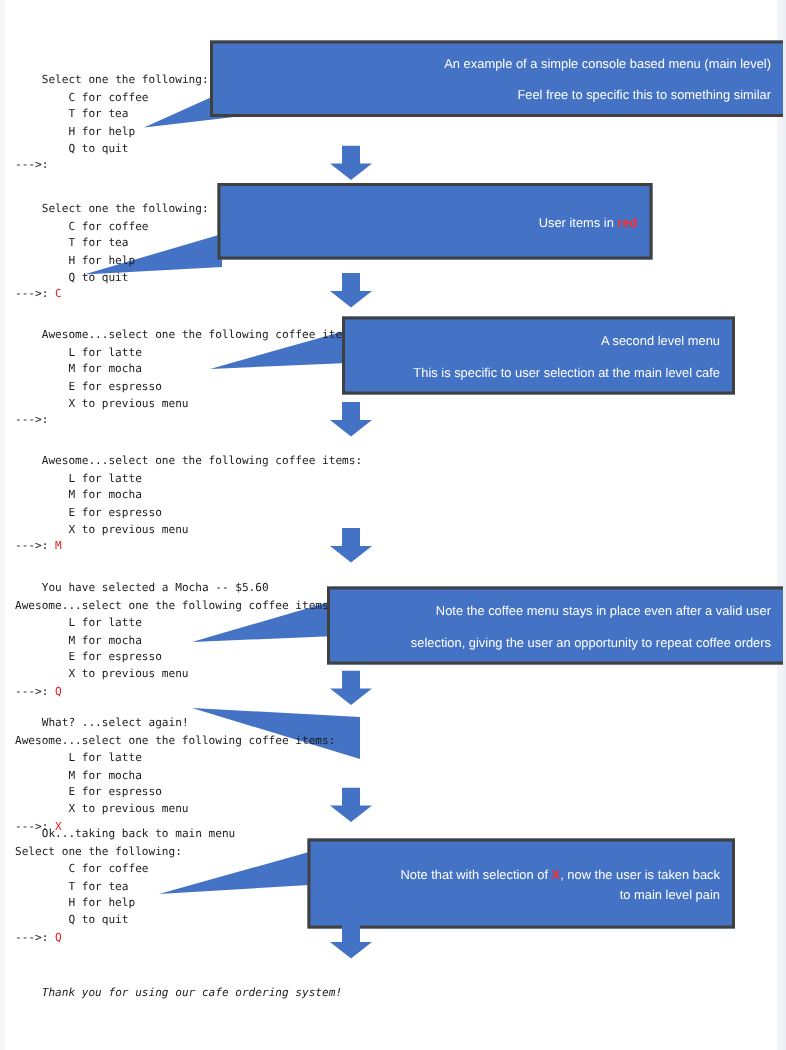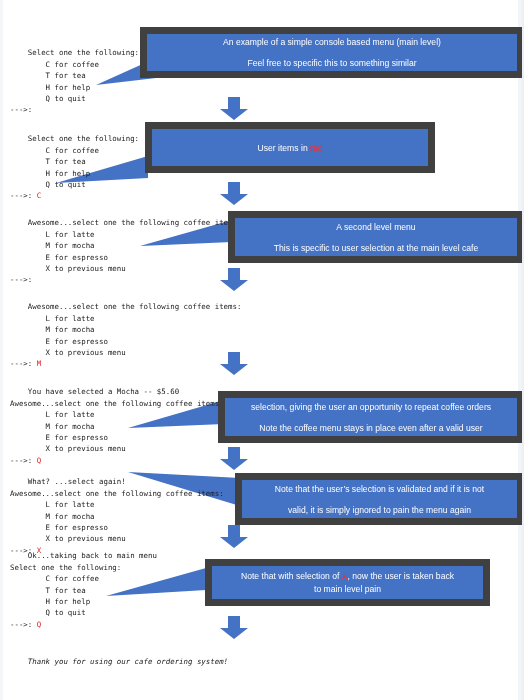--- a/index.html
+++ b/index.html
@@ -46,46 +46,46 @@
     z-index: 3;
   }
   .console .red {
     color: #e02020;
   }
 
   
   .callout {
     position: absolute;
     background: #4472C4;
-    border: 7px solid #404040;
+    border: 2px solid #404040;
     box-sizing: border-box;
     color: #ffffff;
     display: flex;
     flex-direction: column;
-    align-items: center;
+    align-items: flex-end;
     justify-content: center;
     text-align: center;
     font-family: "Liberation Sans", sans-serif;
     font-size: 8.6px;
     line-height: 12px;
     z-index: 4;
   }
   .callout .line {
     display: block;
     padding: 0 8px;
   }
   .callout .line + .line {
     margin-top: 9px;
   }
   .callout .line.tight + .line.tight {
     margin-top: 1px;
   }
   .callout .red {
     color: #ff2a2a;
-    font-weight: normal;
+    font-weight: bold;
   }
 
   
   .tail {
     position: absolute;
     z-index: 2;
     overflow: visible;
   }
   .tail svg { display: block; overflow: visible; }
 
@@ -162,21 +162,21 @@
         X to previous menu
 ---&gt;:</span>
   </div>
 
   <div class="tail" style="left:140px; top:218px;">
     <svg width="92" height="32" viewBox="0 0 92 32">
       <polygon points="0,28 92,2 92,24" fill="#4472C4"></polygon>
     </svg>
   </div>
 
-  <div class="callout" style="left:228px; top:211px; width:296px; height:52px;">
+  <div class="callout" style="left:228px; top:211px; width:262px; height:52px;">
     <span class="line">A second level menu</span>
     <span class="line">This is specific to user selection at the main level cafe</span>
   </div>
 
   <div class="arrow" style="left:219px; top:268px;">
     <svg width="30" height="24" viewBox="0 0 30 24">
       <polygon points="9,0 21,0 21,12 29,12 15,23 1,12 9,12" fill="#4472C4"></polygon>
     </svg>
   </div>
 
@@ -205,22 +205,22 @@
 ---&gt;: <span class="red">Q</span></span>
   </div>
 
   <div class="tail" style="left:128px; top:398px;">
     <svg width="96" height="34" viewBox="0 0 96 34">
       <polygon points="0,30 96,2 96,26" fill="#4472C4"></polygon>
     </svg>
   </div>
 
   <div class="callout" style="left:218px; top:391px; width:306px; height:52px;">
+    <span class="line">Note the coffee menu stays in place even after a valid user</span>
     <span class="line">selection, giving the user an opportunity to repeat coffee orders</span>
-    <span class="line">Note the coffee menu stays in place even after a valid user</span>
   </div>
 
   <div class="arrow" style="left:219px; top:447px;">
     <svg width="30" height="24" viewBox="0 0 30 24">
       <polygon points="9,0 21,0 21,12 29,12 15,23 1,12 9,12" fill="#4472C4"></polygon>
     </svg>
   </div>
 
   <div class="console" style="left:10px; top:465px;">
     <span>What? ...select again!
@@ -231,24 +231,20 @@
         X to previous menu
 ---&gt;: <span class="red">X</span></span>
   </div>
 
   <div class="tail" style="left:128px; top:470px;">
     <svg width="112" height="42" viewBox="0 0 112 42">
       <polygon points="0,2 112,36 112,8" fill="#4472C4"></polygon>
     </svg>
   </div>
 
-  <div class="callout" style="left:235px; top:473px; width:289px; height:52px;">
-    <span class="line">Note that the user’s selection is validated and if it is not</span>
-    <span class="line">valid, it is simply ignored to pain the menu again</span>
-  </div>
 
   <div class="arrow" style="left:219px; top:525px;">
     <svg width="30" height="24" viewBox="0 0 30 24">
       <polygon points="9,0 21,0 21,12 29,12 15,23 1,12 9,12" fill="#4472C4"></polygon>
     </svg>
   </div>
 
   <div class="console" style="left:10px; top:539px;">
     <span>Ok...taking back to main menu
 Select one the following:
@@ -258,21 +254,21 @@
         Q to quit
 ---&gt;: <span class="red">Q</span></span>
   </div>
 
   <div class="tail" style="left:106px; top:566px;">
     <svg width="100" height="36" viewBox="0 0 100 36">
       <polygon points="0,30 100,2 100,24" fill="#4472C4"></polygon>
     </svg>
   </div>
 
-  <div class="callout" style="left:205px; top:559px; width:285px; height:47px;">
+  <div class="callout" style="left:205px; top:559px; width:285px; height:60px;">
     <span class="line tight"><span>Note that with selection of </span><span class="red">X</span><span>, now the user is taken back</span></span>
     <span class="line tight">to main level pain</span>
   </div>
 
   <div class="arrow" style="left:219px; top:616px;">
     <svg width="30" height="24" viewBox="0 0 30 24">
       <polygon points="9,0 21,0 21,12 29,12 15,23 1,12 9,12" fill="#4472C4"></polygon>
     </svg>
   </div>
 

